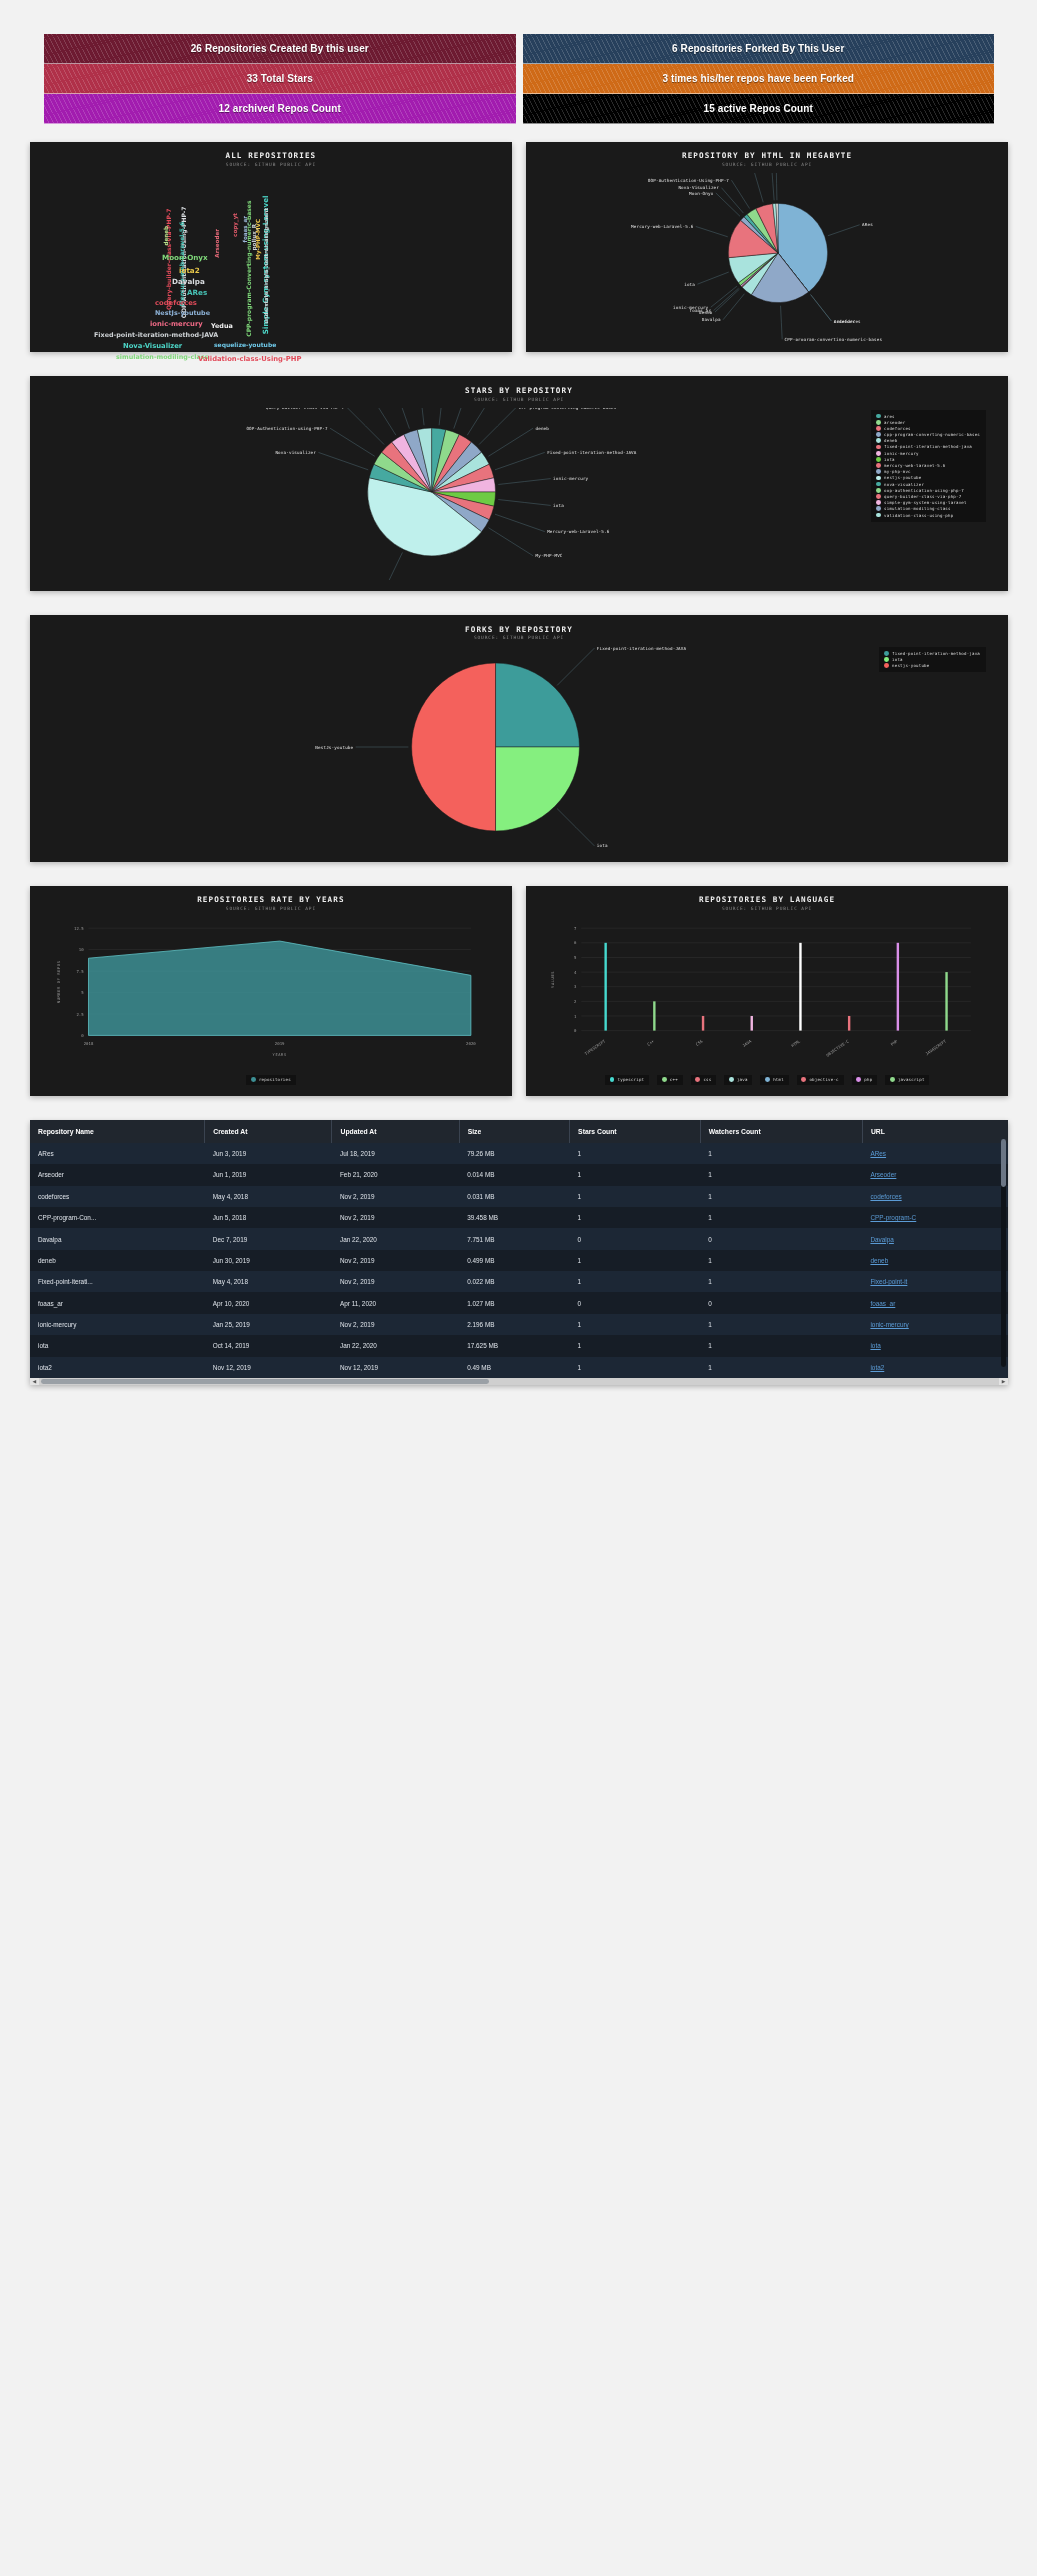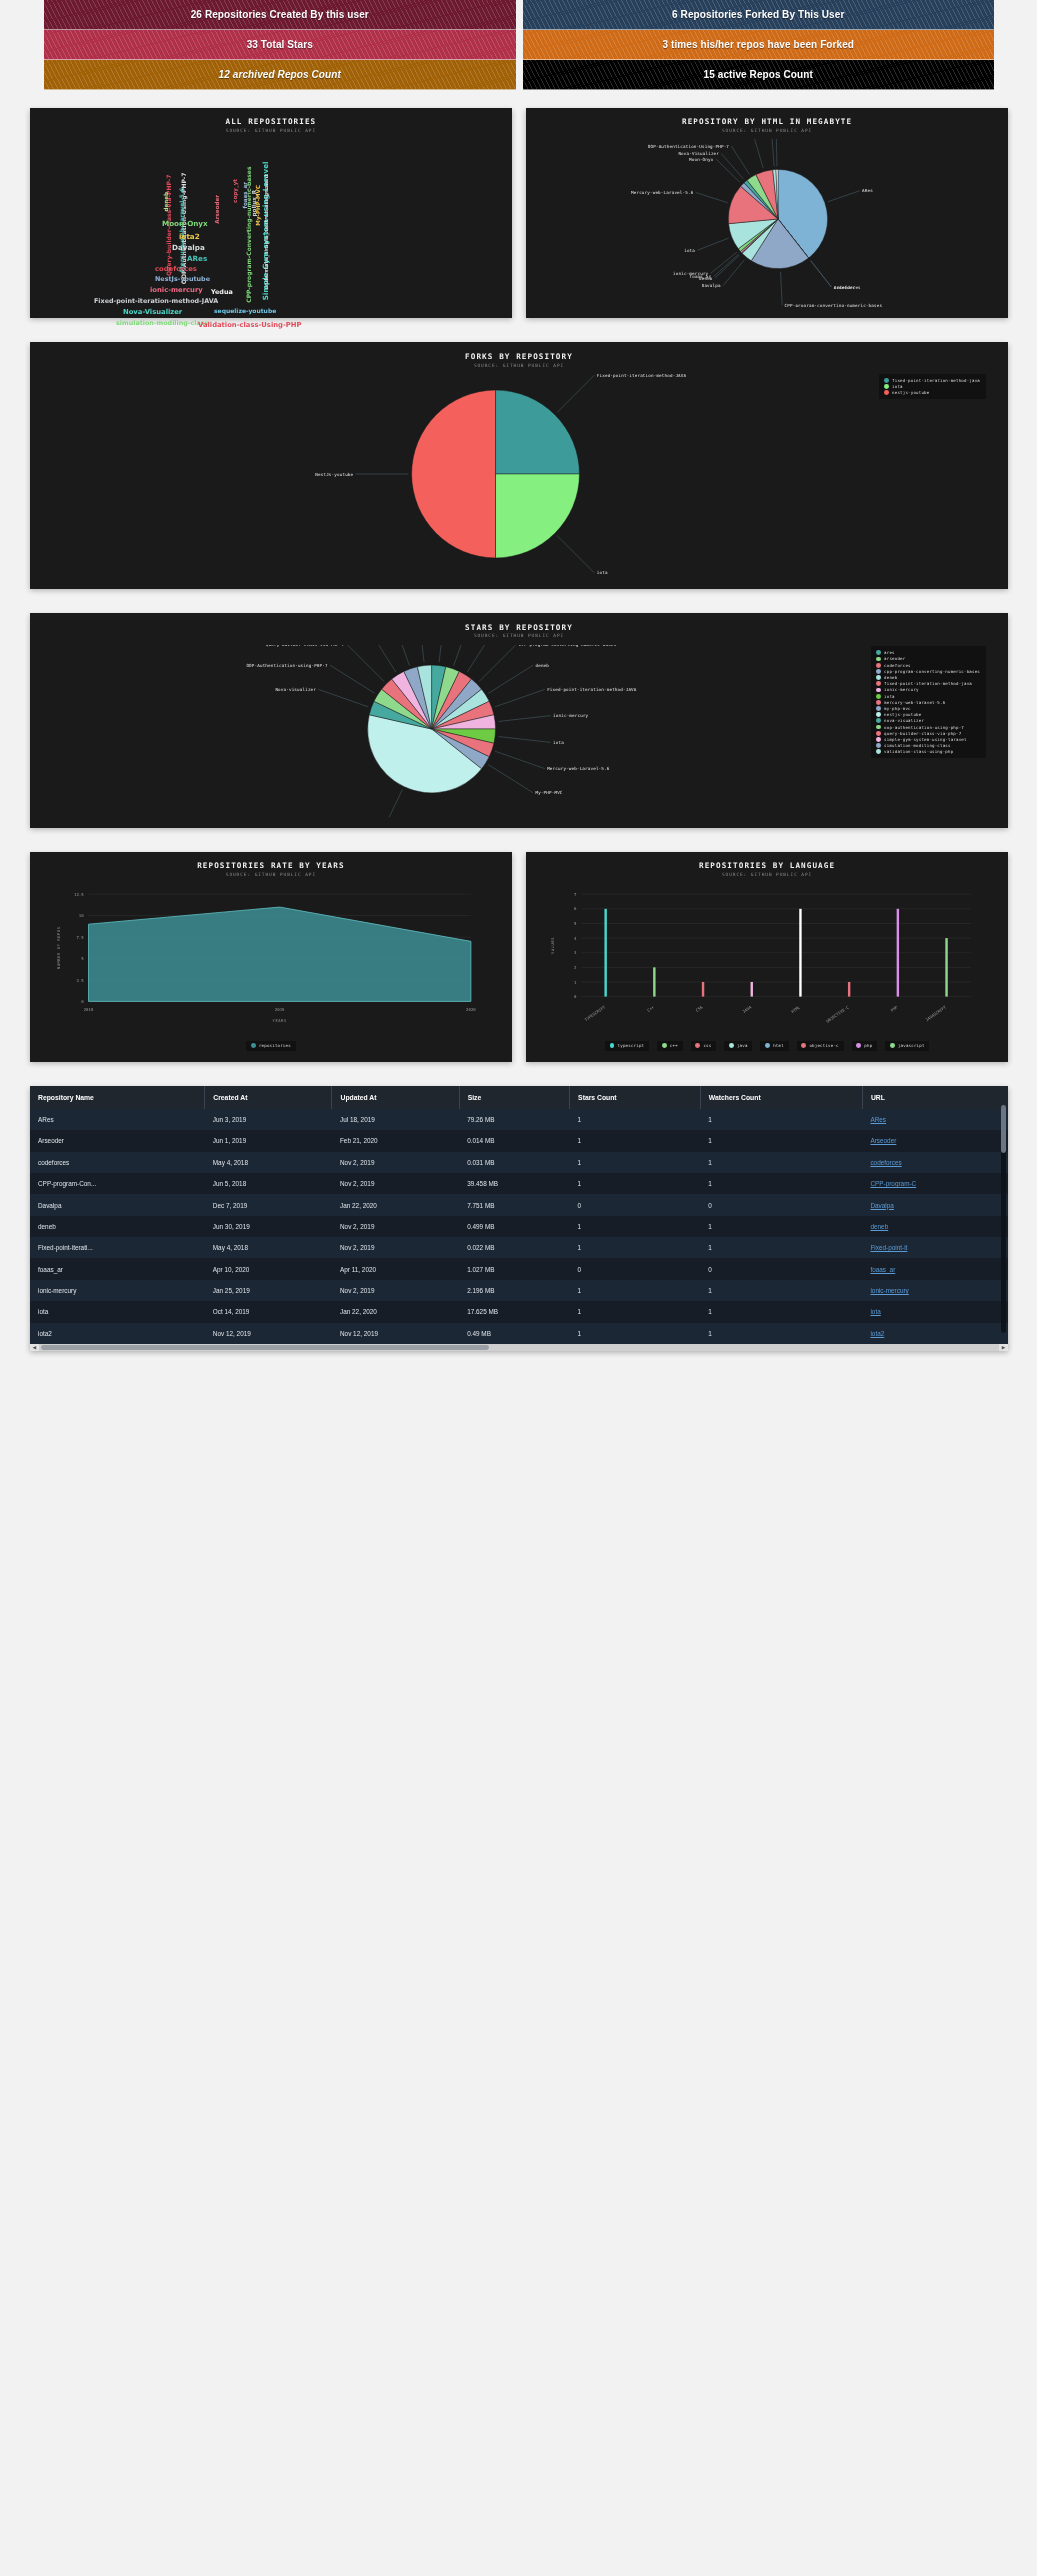--- a/index.html
+++ b/index.html
@@ -12,20 +12,21 @@
 
   .wrap { width: 1038px; margin: 0 auto; }
 
   
   .kpi-grid {
     display: grid;
     grid-template-columns: 1fr 1fr;
     column-gap: 7px;
     padding: 0 44px;
     margin-bottom: 17.6px;
+    margin-top: 34px;
   }
   .kpi-col { display: flex; flex-direction: column; }
   .kpi-card {
     height: 30px;
     display: flex;
     align-items: center;
     justify-content: center;
     color: #fff;
     font-size: 10px;
     font-weight: bold;
@@ -38,21 +39,21 @@
   .kpi-card .hatch {
     position: absolute; inset: 0;
     background-image: repeating-linear-gradient(62deg,
         rgba(255,255,255,.16) 0px, rgba(255,255,255,.16) 0.8px,
         rgba(255,255,255,0) 0.8px, rgba(255,255,255,0) 4px);
     pointer-events: none;
   }
   .kpi-card span { position: relative; z-index: 2; }
   .c-maroon { background: #6d1a31; }
   .c-crimson{ background: #b03049; }
-  .c-navyp  { background: #a16207; font-style: italic; }
+  .c-navyp  { background: #a21caf; }
   .c-navy   { background: #27405c; }
   .c-orange { background: #cf6a17; }
   .c-dark   { background: #000000; }
 
   
   .panel-row { display: flex; gap: 14.4px; padding: 0 30px; margin-bottom: 24px; }
   .panel {
     background: #1a1a1a;
     box-shadow: 0 2.4px 5.6px rgba(0,0,0,.28);
     padding: 9.6px 8px 11.2px 8px;
@@ -309,54 +310,20 @@
             <path d="M 305 100 L 277.3490546329558 44.50743094513702 A 62 62 0 0 1 298.4281134600113 38.34928786051604 Z" fill="#e8737d" stroke="#1a1a1a" stroke-width="0.6"></path>
             <path d="M 286.4920702757273 36.64815284996511 Q 280.6031835452769 16.490746938590373 274.7142968148265 -3.6666589727843615" class="leader"></path>
             <text x="271.7142968148265" y="-1.6666589727843615" text-anchor="end" class="lbl">Simple-Gym-system-using-Laravel</text>
             <path d="M 305 100 L 298.4281134600113 38.34928786051604 A 62 62 0 0 1 302.48318220414455 38.05110470571355 Z" fill="#a9e3dd" stroke="#1a1a1a" stroke-width="0.6"></path>
             <path d="M 300.15986102799735 34.17771612340012 Q 298.6198168096329 13.23426216266379 297.0797725912684 -7.709191798072538" class="leader"></path>
             <text x="294.0797725912684" y="-5.709191798072538" text-anchor="end" class="lbl">Vexpess</text>
             <path d="M 305 100 L 302.48318220414455 38.05110470571355 A 62 62 0 0 1 305.0000000000001 38 Z" fill="#ffffff" stroke="#1a1a1a" stroke-width="0.6"></path>
             <path d="M 303.6601272987518 34.01360184746822 Q 303.2338041665364 13.017929708026287 302.8074810343211 -7.977742431415649" class="leader"></path>
             <text x="299.8074810343211" y="-5.977742431415649" text-anchor="end" class="lbl">Yedua</text>
           </svg>
-      </div>
-    </div>
-  </div>
-
-  <div class="panel-row">
-    <div class="panel full">
-      <div class="panel-title">FORKS BY REPOSITORY</div>
-      <div class="panel-sub">SOURCE: GITHUB PUBLIC API</div>
-      <div class="pie-area">
-        <svg class="pie-svg" id="forks-pie" width="959" height="204" viewBox="0 0 1200 255">
-            <path d="M 570 125 L 570 20 A 105 105 0 0 1 675 125 Z" fill="#3d9c9a" stroke="#1a1a1a" stroke-width="0.6"></path>
-            <path d="M 647.0746391493337 47.92536085066632 Q 670.4091629284898 24.590837071510258 693.7436867076458 1.2563132923541929" class="leader"></path>
-            <text x="696.7436867076458" y="3.256313292354193" text-anchor="start" class="lbl">Fixed-point-iteration-method-JAVA</text>
-            <path d="M 570 125 L 675 125 A 105 105 0 0 1 570 230 Z" fill="#85ef7f" stroke="#1a1a1a" stroke-width="0.6"></path>
-            <path d="M 647.0746391493337 202.07463914933368 Q 670.4091629284898 225.40916292848974 693.7436867076458 248.7436867076458" class="leader"></path>
-            <text x="696.7436867076458" y="250.7436867076458" text-anchor="start" class="lbl">iota</text>
-            <path d="M 570 125 L 570 230 A 105 105 0 0 1 570 20 Z" fill="#f4615c" stroke="#1a1a1a" stroke-width="0.6"></path>
-            <path d="M 461 125.00000000000001 Q 428 125.00000000000003 395 125.00000000000003" class="leader"></path>
-            <text x="392" y="127.00000000000003" text-anchor="end" class="lbl">NestJs-youtube</text>
-          </svg>
-        <div class="legend-box" id="forks-legend" style="top:0px;right:14.4px;">
-            <div class="legend-item">
-              <span class="legend-dot" style="background: rgb(61, 156, 154);"></span>
-              <span class="legend-txt">Fixed-point-iteration-method-JAVA</span>
-            </div>
-            <div class="legend-item">
-              <span class="legend-dot" style="background: rgb(133, 239, 127);"></span>
-              <span class="legend-txt">iota</span>
-            </div>
-            <div class="legend-item">
-              <span class="legend-dot" style="background: rgb(244, 97, 92);"></span>
-              <span class="legend-txt">NestJs-youtube</span>
-            </div>
-          </div>
       </div>
     </div>
   </div>
 
   <div class="panel-row">
     <div class="panel full">
       <div class="panel-title">STARS BY REPOSITORY</div>
       <div class="panel-sub">SOURCE: GITHUB PUBLIC API</div>
       <div class="pie-area">
         <svg class="pie-svg" id="stars-pie" width="959" height="172" viewBox="0 0 1200 215">
@@ -480,20 +447,54 @@
             <div class="legend-item">
               <span class="legend-dot" style="background: rgb(169, 227, 221);"></span>
               <span class="legend-txt">Validation-class-using-PHP</span>
             </div>
           </div>
       </div>
     </div>
   </div>
 
   <div class="panel-row">
+    <div class="panel full">
+      <div class="panel-title">FORKS BY REPOSITORY</div>
+      <div class="panel-sub">SOURCE: GITHUB PUBLIC API</div>
+      <div class="pie-area">
+        <svg class="pie-svg" id="forks-pie" width="959" height="204" viewBox="0 0 1200 255">
+            <path d="M 570 125 L 570 20 A 105 105 0 0 1 675 125 Z" fill="#3d9c9a" stroke="#1a1a1a" stroke-width="0.6"></path>
+            <path d="M 647.0746391493337 47.92536085066632 Q 670.4091629284898 24.590837071510258 693.7436867076458 1.2563132923541929" class="leader"></path>
+            <text x="696.7436867076458" y="3.256313292354193" text-anchor="start" class="lbl">Fixed-point-iteration-method-JAVA</text>
+            <path d="M 570 125 L 675 125 A 105 105 0 0 1 570 230 Z" fill="#85ef7f" stroke="#1a1a1a" stroke-width="0.6"></path>
+            <path d="M 647.0746391493337 202.07463914933368 Q 670.4091629284898 225.40916292848974 693.7436867076458 248.7436867076458" class="leader"></path>
+            <text x="696.7436867076458" y="250.7436867076458" text-anchor="start" class="lbl">iota</text>
+            <path d="M 570 125 L 570 230 A 105 105 0 0 1 570 20 Z" fill="#f4615c" stroke="#1a1a1a" stroke-width="0.6"></path>
+            <path d="M 461 125.00000000000001 Q 428 125.00000000000003 395 125.00000000000003" class="leader"></path>
+            <text x="392" y="127.00000000000003" text-anchor="end" class="lbl">NestJs-youtube</text>
+          </svg>
+        <div class="legend-box" id="forks-legend" style="top:0px;right:14.4px;">
+            <div class="legend-item">
+              <span class="legend-dot" style="background: rgb(61, 156, 154);"></span>
+              <span class="legend-txt">Fixed-point-iteration-method-JAVA</span>
+            </div>
+            <div class="legend-item">
+              <span class="legend-dot" style="background: rgb(133, 239, 127);"></span>
+              <span class="legend-txt">iota</span>
+            </div>
+            <div class="legend-item">
+              <span class="legend-dot" style="background: rgb(244, 97, 92);"></span>
+              <span class="legend-txt">NestJs-youtube</span>
+            </div>
+          </div>
+      </div>
+    </div>
+  </div>
+
+  <div class="panel-row">
 
     <div class="panel half">
       <div class="panel-title">REPOSITORIES RATE BY YEARS</div>
       <div class="panel-sub">SOURCE: GITHUB PUBLIC API</div>
       <svg id="years-chart" width="100%" height="148" viewBox="0 0 560 185">
           <line x1="52" y1="148" x2="530" y2="148" class="grid-line"></line>
           <text x="46" y="150" text-anchor="end" class="tick">0</text>
           <line x1="52" y1="121.2" x2="530" y2="121.2" class="grid-line"></line>
           <text x="46" y="123.2" text-anchor="end" class="tick">2.5</text>
           <line x1="52" y1="94.4" x2="530" y2="94.4" class="grid-line"></line>

